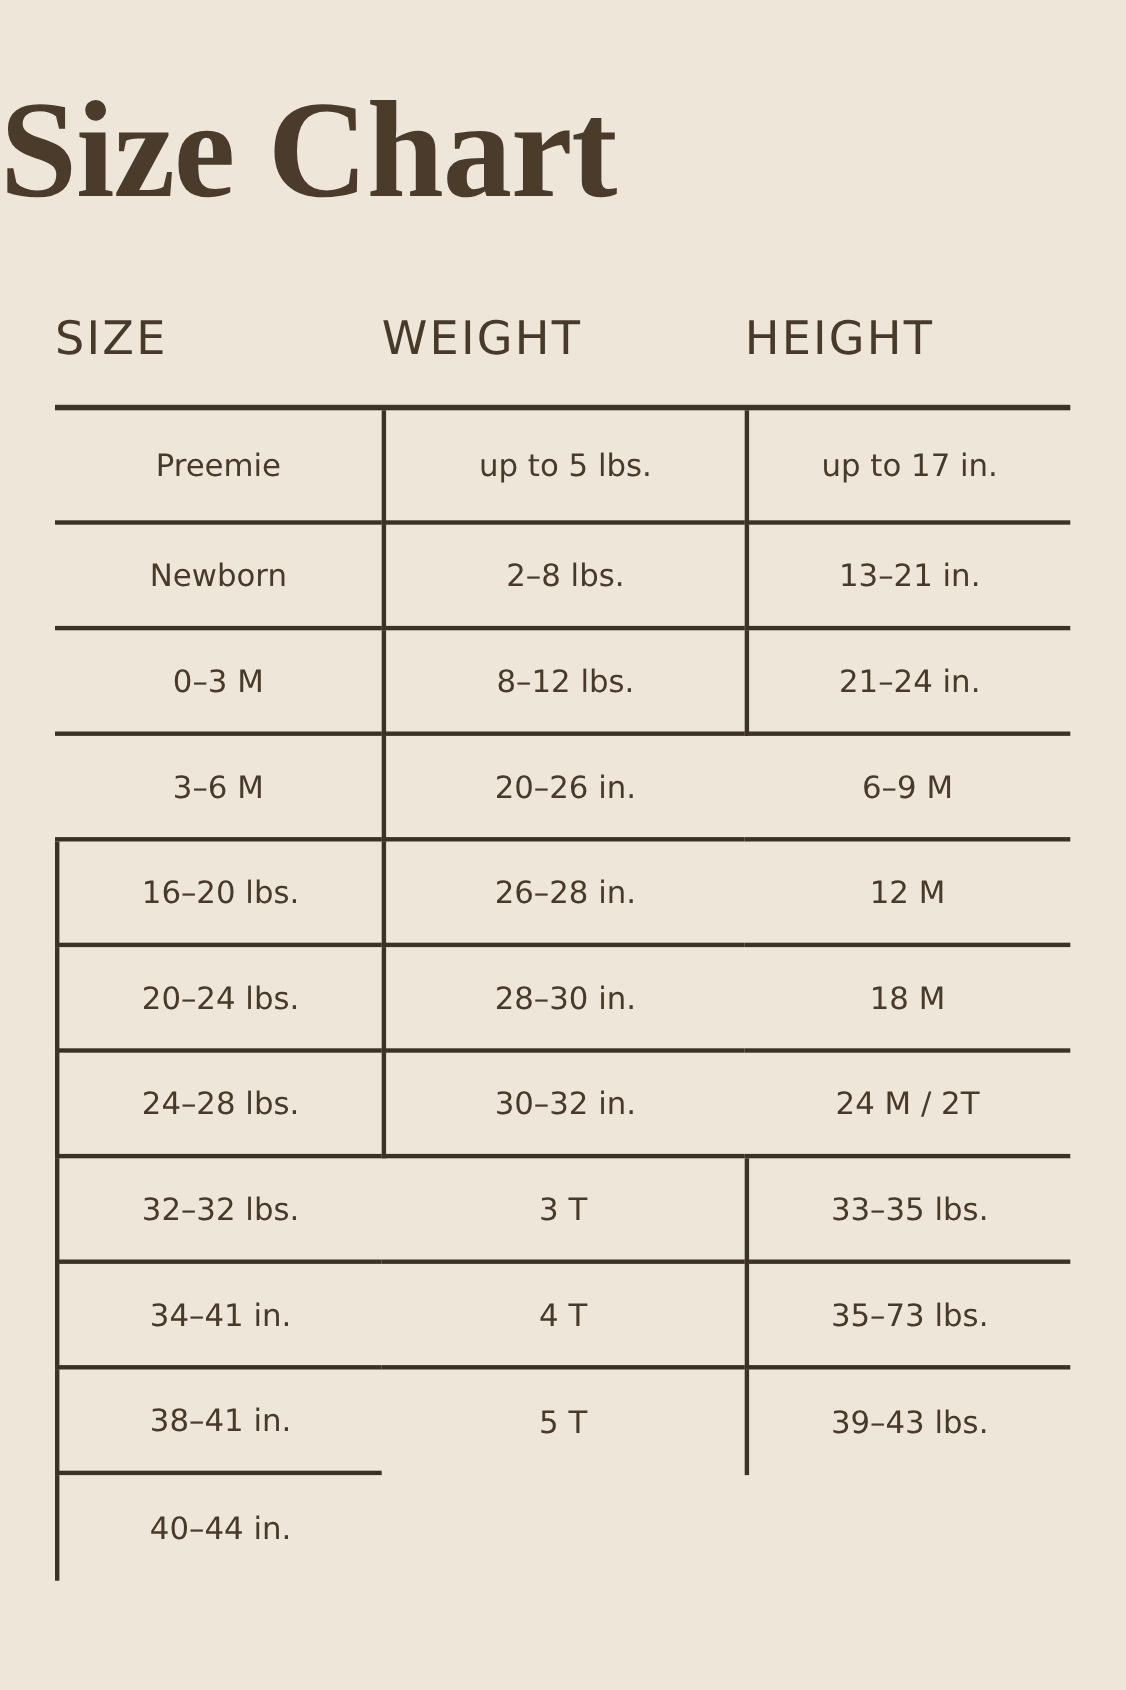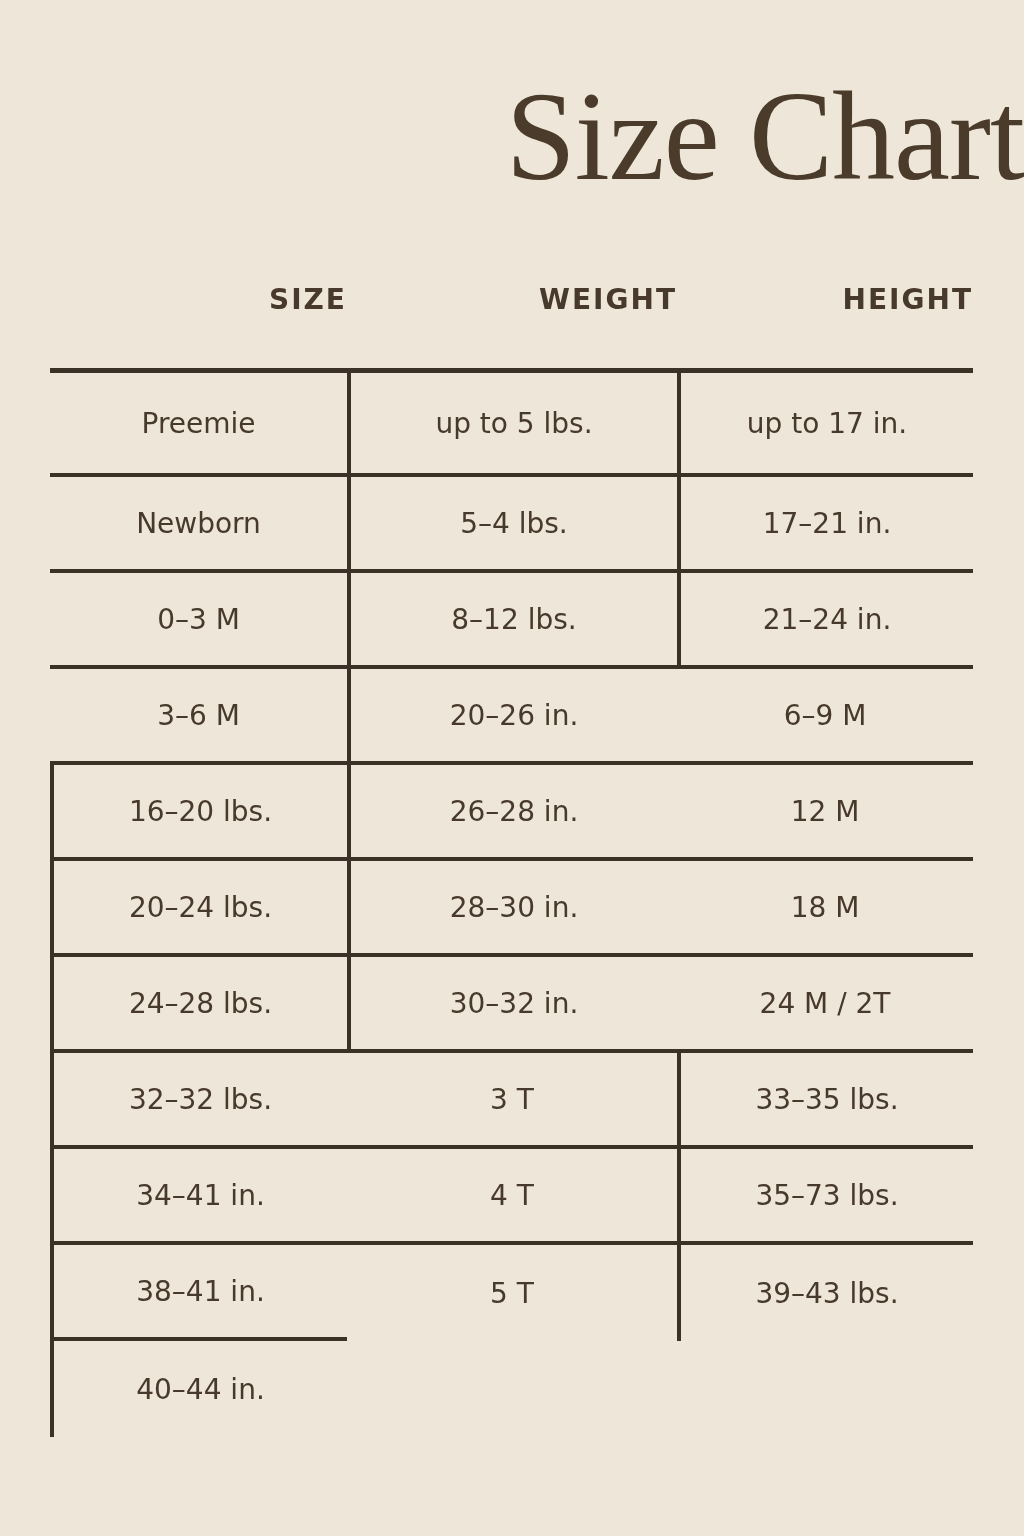--- a/index.html
+++ b/index.html
@@ -20,40 +20,40 @@
     width: 1024px;
     height: 1536px;
     background: var(--background);
     overflow: hidden;
   }
   .title {
     position: absolute;
     top: 68px;
     left: 0;
     width: 100%;
-    text-align: right;
+    text-align: left;
     font-family: "Liberation Serif", "DejaVu Serif", serif;
-    font-weight: 400;
+    font-weight: 700;
     font-size: 126px;
     line-height: 1.1;
     color: var(--title);
     letter-spacing: -1px;
   }
   .header-row {
     position: absolute;
     top: 283px;
     left: 50px;
     width: 923px;
     display: grid;
     grid-template-columns: 297px 330px 296px;
   }
   .header-cell {
-    text-align: right;
-    font-size: 28px;
-    font-weight: 700;
+    text-align: left;
+    font-size: 42px;
+    font-weight: 400;
     letter-spacing: 2px;
     color: var(--text);
   }
   .size-table {
     position: absolute;
     top: 368px;
     left: 50px;
     width: 923px;
     display: grid;
     grid-template-columns: 297px 330px 296px;
@@ -85,22 +85,22 @@
     <div class="header-cell">WEIGHT</div>
     <div class="header-cell">HEIGHT</div>
   </div>
 
   <div class="size-table">
     <div class="cell c1 first">Preemie</div>
     <div class="cell c2 first">up to 5 lbs.</div>
     <div class="cell c3 first">up to 17 in.</div>
 
     <div class="cell c1">Newborn</div>
-    <div class="cell c2">5–4 lbs.</div>
-    <div class="cell c3">17–21 in.</div>
+    <div class="cell c2">2–8 lbs.</div>
+    <div class="cell c3">13–21 in.</div>
 
     <div class="cell c1">0–3 M</div>
     <div class="cell c2">8–12 lbs.</div>
     <div class="cell c3">21–24 in.</div>
 
     <div class="cell c1">3–6 M</div>
     <div class="cell c3">20–26 in.</div>
 
     <div class="cell c1">6–9 M</div>
     <div class="cell c2">16–20 lbs.</div>

